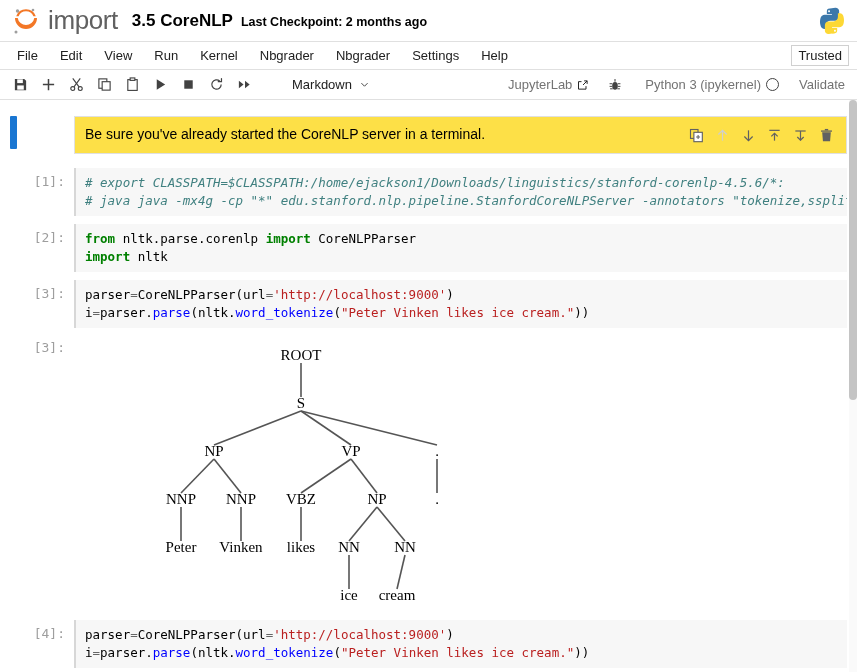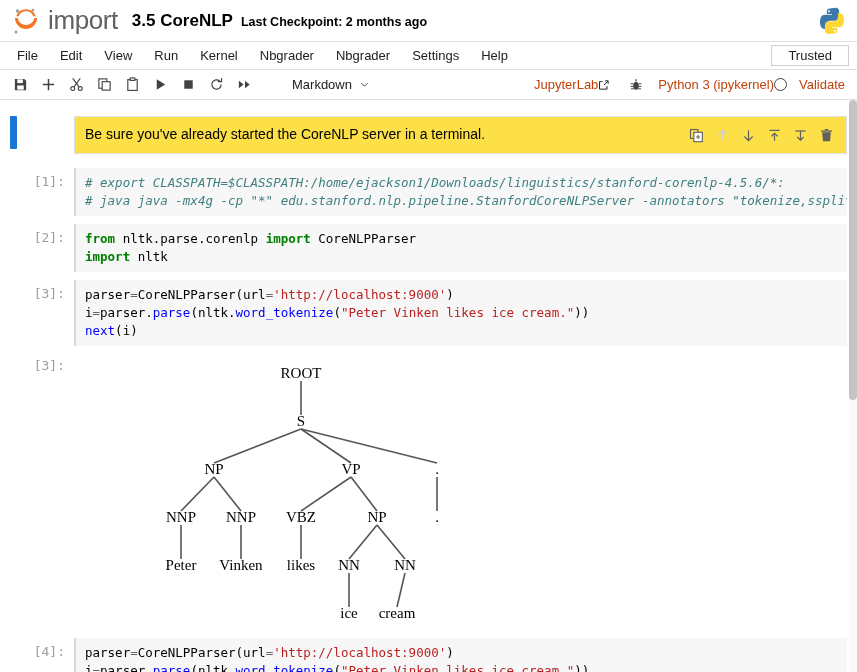--- a/index.html
+++ b/index.html
@@ -58,21 +58,21 @@
     font-size: 13px;
     padding: 4px 11px;
     color: #212121;
     cursor: pointer;
     white-space: nowrap;
   }
   #menubar-spacer { flex: 1; }
   #trusted-badge {
     font-size: 13px;
     border: 1px solid #d0d0d0;
-    padding: 2px 16px;
+    padding: 2px 6px;
     margin-right: 8px;
     color: #212121;
     background: #fff;
   }
 
   
   #toolbar {
     height: 30px;
     display: flex;
     align-items: center;
@@ -88,26 +88,28 @@
   }
   #celltype-select {
     display: flex; align-items: center; gap: 7px;
     font-size: 13px; color: #212121;
     margin-left: 28px; padding: 2px 6px;
     cursor: pointer;
   }
   #toolbar-spacer { flex: 1; }
   .tb-text {
     font-size: 13px;
-    color: #c2410c;
+    color: #737373;
     display: flex;
     align-items: center;
+    gap: 5px;
     margin-right: 12px;
     cursor: pointer;
     white-space: nowrap;
+    margin-left: 8px;
   }
   #kernel-idle {
     width: 13px; height: 13px;
     border: 1.6px solid #424242;
     border-radius: 50%;
     display: inline-block;
   }
 
   
   #notebook {
@@ -400,21 +402,20 @@
       <div class="code-line"><span class="tok-kw">from</span> nltk.parse.corenlp <span class="tok-kw">import</span> CoreNLPParser</div>
       <div class="code-line"><span class="tok-kw">import</span> nltk</div>
     </div>
   </div>
 
   <div class="cell-row">
     <div class="prompt">[3]:</div>
     <div class="code-body">
       <div class="code-line">parser<span class="tok-op">=</span>CoreNLPParser(url<span class="tok-op">=</span><span class="tok-str">'http://localhost:9000'</span>)</div>
       <div class="code-line">i<span class="tok-op">=</span>parser.<span class="tok-fn">parse</span>(nltk.<span class="tok-fn">word_tokenize</span>(<span class="tok-str">"Peter Vinken likes ice cream."</span>))</div>
-      <div class="code-line"><span class="tok-fn">next</span>(i)</div>
     </div>
   </div>
 
   <div class="out-row">
     <div class="prompt" style="padding-top:4px;">[3]:</div>
     <div class="out-body">
       <svg id="parse-tree-svg" width="440" height="278" viewBox="0 0 440 278">
         <g id="tree-edges" stroke="#555" stroke-width="1.6" fill="none">
             <line x1="227" y1="27" x2="227" y2="61"></line>
             <line x1="227" y1="75" x2="140" y2="109"></line>

